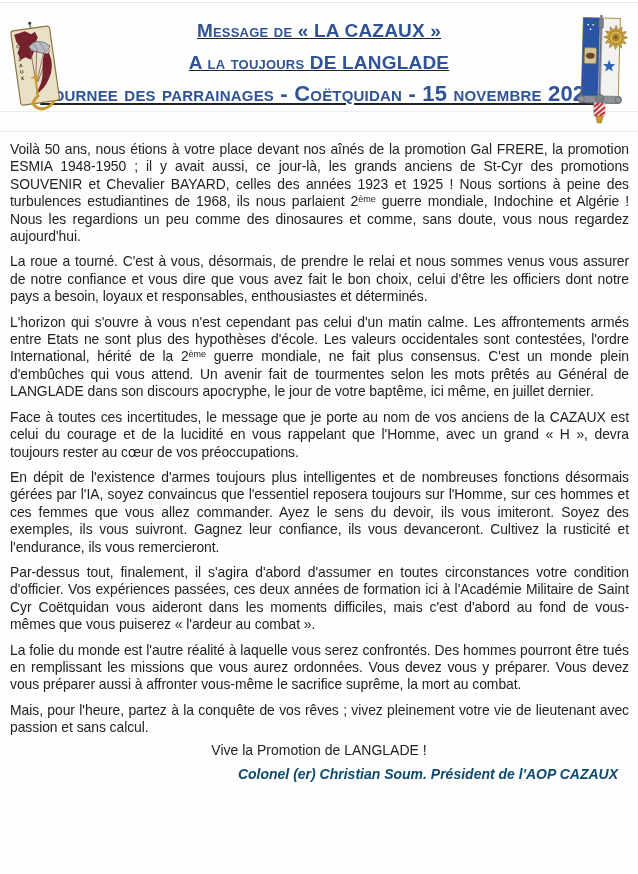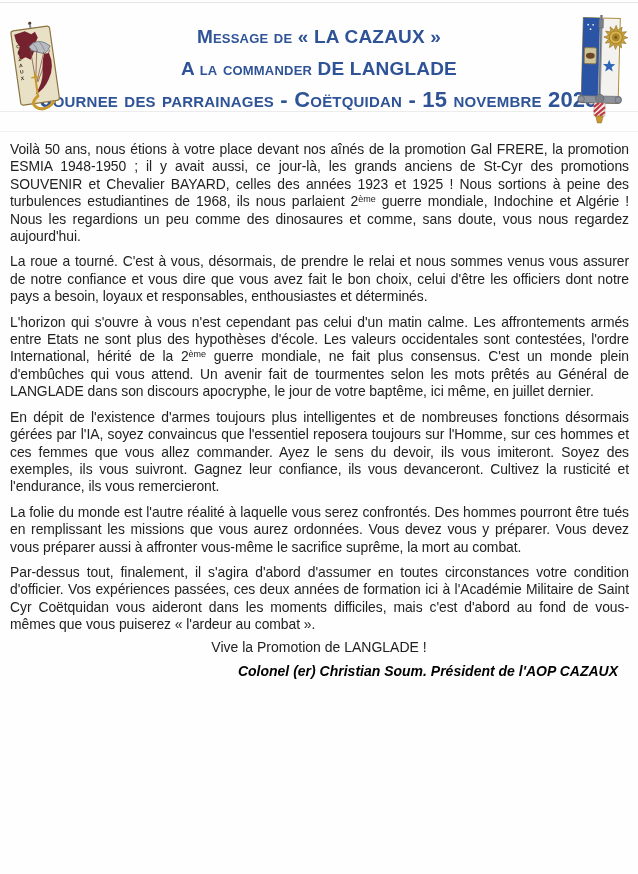--- a/index.html
+++ b/index.html
@@ -9,42 +9,42 @@
     position:relative; width:638px; height:874px; margin:0;
     background:#fefefe; overflow:hidden;
     font-family:"Liberation Sans", sans-serif; color:var(--ink);
   }
   .scanline { position:absolute; left:0; right:0; height:1px; background:#d9d9d9; opacity:.65; }
   .scanline.l1 { top:2px; }
   .scanline.l2 { top:111px; opacity:.5; }
   .scanline.l3 { top:131px; opacity:.4; background:#e2e2e2; }
 
   .header { position:relative; height:128px; }
-  .titles { padding-top:26px; text-align:center; display:flex; flex-direction:column; gap:10px; }
+  .titles { padding-top:20px; text-align:center; display:flex; flex-direction:column; gap:10px;text-decoration:underline; }
   .title { color:var(--accent); font-weight:700; font-variant:small-caps; letter-spacing:.2px; }
   .title.t1 { font-size:19px; line-height:22px; }
   .title.t2 { font-size:19px; line-height:22px; }
   .title.t3 { font-size:22px; line-height:20px; }
 
   .badge { position:absolute; }
   .badge.left  { left:9px;  top:19px; width:54px; height:98px; }
   .badge.right { left:573px; top:12px; width:56px; height:114px; }
   .badge svg { width:100%; height:100%; display:block; }
 
   .bodytext { padding:5px 9px 0 10px; }
   .bodytext p {
     margin:8px 0 5px 0; text-align:justify;
     font-size:13.9px; line-height:17.4px; letter-spacing:-0.05px; color:var(--ink);
   }
   .bodytext p sup { font-size:9px; line-height:0; vertical-align:4px; }
 
   .closing { margin:3px 0 8px 0; text-align:center; font-size:14px; color:var(--ink); }
   .signature {
     margin:2px 20px 0 0; text-align:right;
-    font-size:14px; font-weight:700; font-style:italic; color:#000000;
+    font-size:14px; font-weight:700; font-style:italic; color:#0c4a6e;
   }
 </style>
 </head>
 <body>
 
 <div class="page">
   <div class="scanline l1"></div>
   <div class="scanline l2"></div>
   <div class="scanline l3"></div>
 
@@ -73,21 +73,21 @@
           <path d="M25 77 q-9 6 -3 11 q8 6 18 -3" fill="none" stroke="#c8992f" stroke-width="3" stroke-linecap="round"></path>
           <path d="M21 58 h8" stroke="#c8992f" stroke-width="1.5"></path>
 
           <text x="10.5" y="27" font-size="5" font-weight="bold" fill="#42301f" font-family="Liberation Sans, sans-serif"><tspan x="10.5" dy="0">C</tspan><tspan x="10.5" dy="6.4">A</tspan><tspan x="10.5" dy="6.4">Z</tspan><tspan x="10.5" dy="6.4">A</tspan><tspan x="10.5" dy="6.4">U</tspan><tspan x="10.5" dy="6.4">X</tspan></text>
         </g>
       </svg>
     </div>
 
     <div class="titles">
       <div class="title t1">Message de « LA CAZAUX »</div>
-      <div class="title t2">A la commander DE LANGLADE</div>
+      <div class="title t2">A la toujours DE LANGLADE</div>
       <div class="title t3">Journee des parrainages - Coëtquidan - 15 novembre 2025</div>
     </div>
 
     <div class="badge right">
       <svg viewBox="0 0 56 114" xmlns="http://www.w3.org/2000/svg">
         <g transform="rotate(1.5 28 57)">
 
           <rect x="9" y="6" width="37" height="85" fill="#f3f2ee" stroke="#b09040" stroke-width="1"></rect>
           <rect x="9" y="6" width="17" height="85" fill="#2b55a4"></rect>
 
@@ -128,20 +128,22 @@
           <path d="M24 104 h7.5 l-1.7 7 h-4.1 z" fill="#c8992f" stroke="#8a681c" stroke-width="0.5"></path>
         </g>
       </svg>
     </div>
   </div>
 
   <div class="bodytext">
       <p>Voilà 50 ans, nous étions à votre place devant nos aînés de la promotion Gal FRERE, la promotion ESMIA 1948-1950 ; il y avait aussi, ce jour-là, les grands anciens de St-Cyr des promotions SOUVENIR et Chevalier BAYARD, celles des années 1923 et 1925 ! Nous sortions à peine des turbulences estudiantines de 1968, ils nous parlaient 2<sup>ème</sup> guerre mondiale, Indochine et Algérie ! Nous les regardions un peu comme des dinosaures et comme, sans doute, vous nous regardez aujourd'hui.</p>
       <p>La roue a tourné. C'est à vous, désormais, de prendre le relai et nous sommes venus vous assurer de notre confiance et vous dire que vous avez fait le bon choix, celui d'être les officiers dont notre pays a besoin, loyaux et responsables, enthousiastes et déterminés.</p>
       <p>L'horizon qui s'ouvre à vous n'est cependant pas celui d'un matin calme. Les affrontements armés entre Etats ne sont plus des hypothèses d'école. Les valeurs occidentales sont contestées, l'ordre International, hérité de la 2<sup>ème</sup> guerre mondiale, ne fait plus consensus. C'est un monde plein d'embûches qui vous attend. Un avenir fait de tourmentes selon les mots prêtés au Général de LANGLADE dans son discours apocryphe, le jour de votre baptême, ici même, en juillet dernier.</p>
+      <p>Face à toutes ces incertitudes, le message que je porte au nom de vos anciens de la CAZAUX est celui du courage et de la lucidité en vous rappelant que l'Homme, avec un grand « H », devra toujours rester au cœur de vos préoccupations.</p>
       <p>En dépit de l'existence d'armes toujours plus intelligentes et de nombreuses fonctions désormais gérées par l'IA, soyez convaincus que l'essentiel reposera toujours sur l'Homme, sur ces hommes et ces femmes que vous allez commander. Ayez le sens du devoir, ils vous imiteront. Soyez des exemples, ils vous suivront. Gagnez leur confiance, ils vous devanceront. Cultivez la rusticité et l'endurance, ils vous remercieront.</p>
+      <p>Par-dessus tout, finalement, il s'agira d'abord d'assumer en toutes circonstances votre condition d'officier. Vos expériences passées, ces deux années de formation ici à l'Académie Militaire de Saint Cyr Coëtquidan vous aideront dans les moments difficiles, mais c'est d'abord au fond de vous-mêmes que vous puiserez « l'ardeur au combat ».</p>
       <p>La folie du monde est l'autre réalité à laquelle vous serez confrontés. Des hommes pourront être tués en remplissant les missions que vous aurez ordonnées. Vous devez vous y préparer. Vous devez vous préparer aussi à affronter vous-même le sacrifice suprême, la mort au combat.</p>
-      <p>Par-dessus tout, finalement, il s'agira d'abord d'assumer en toutes circonstances votre condition d'officier. Vos expériences passées, ces deux années de formation ici à l'Académie Militaire de Saint Cyr Coëtquidan vous aideront dans les moments difficiles, mais c'est d'abord au fond de vous-mêmes que vous puiserez « l'ardeur au combat ».</p>
+      <p>Mais, pour l'heure, partez à la conquête de vos rêves ; vivez pleinement votre vie de lieutenant avec passion et sans calcul.</p>
     </div>
 
   <p class="closing">Vive la Promotion de LANGLADE !</p>
   <p class="signature">Colonel (er) Christian Soum. Président de l'AOP CAZAUX</p>
 </div>
 
 </body></html>

